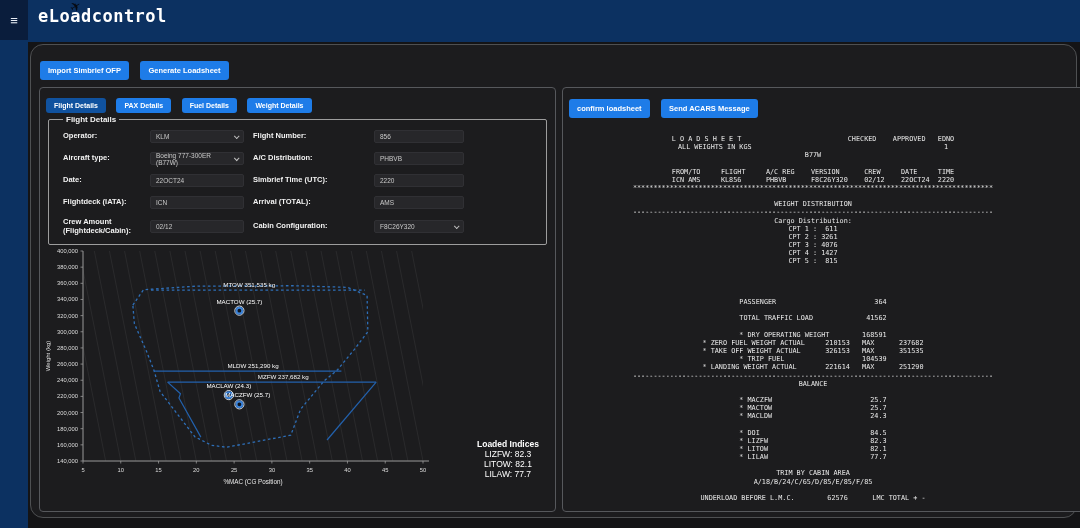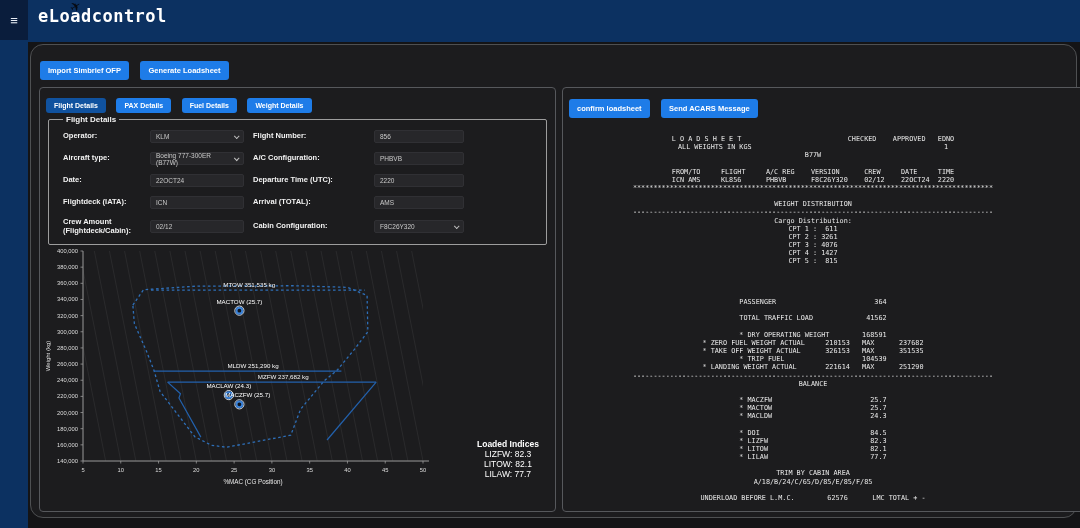--- a/index.html
+++ b/index.html
@@ -111,26 +111,26 @@
             <i class="chev"></i>
           </div>
           <div class="flabel">Flight Number:</div>
           <input class="inp" readonly="" value="856" style="">
 
           <div class="flabel">Aircraft type:</div>
           <div class="sel">
             <span>Boeing 777-300ER (B77W)</span>
             <i class="chev"></i>
           </div>
-          <div class="flabel">A/C Configuration:</div>
+          <div class="flabel">A/C Distribution:</div>
           <input class="inp" readonly="" value="PHBVB" style="">
 
           <div class="flabel">Date:</div>
           <input class="inp" readonly="" value="22OCT24" style="">
-          <div class="flabel">Departure Time (UTC):</div>
+          <div class="flabel">Simbrief Time (UTC):</div>
           <input class="inp" readonly="" value="2220" style="">
 
           <div class="flabel">Flightdeck (IATA):</div>
           <input class="inp" readonly="" value="ICN" style="">
           <div class="flabel">Arrival (TOTAL):</div>
           <input class="inp" readonly="" value="AMS" style="">
 
           <div class="flabel">Crew Amount (Flightdeck/Cabin):</div>
           <input class="inp" readonly="" value="02/12" style="">
           <div class="flabel">Cabin Configuration:</div>

